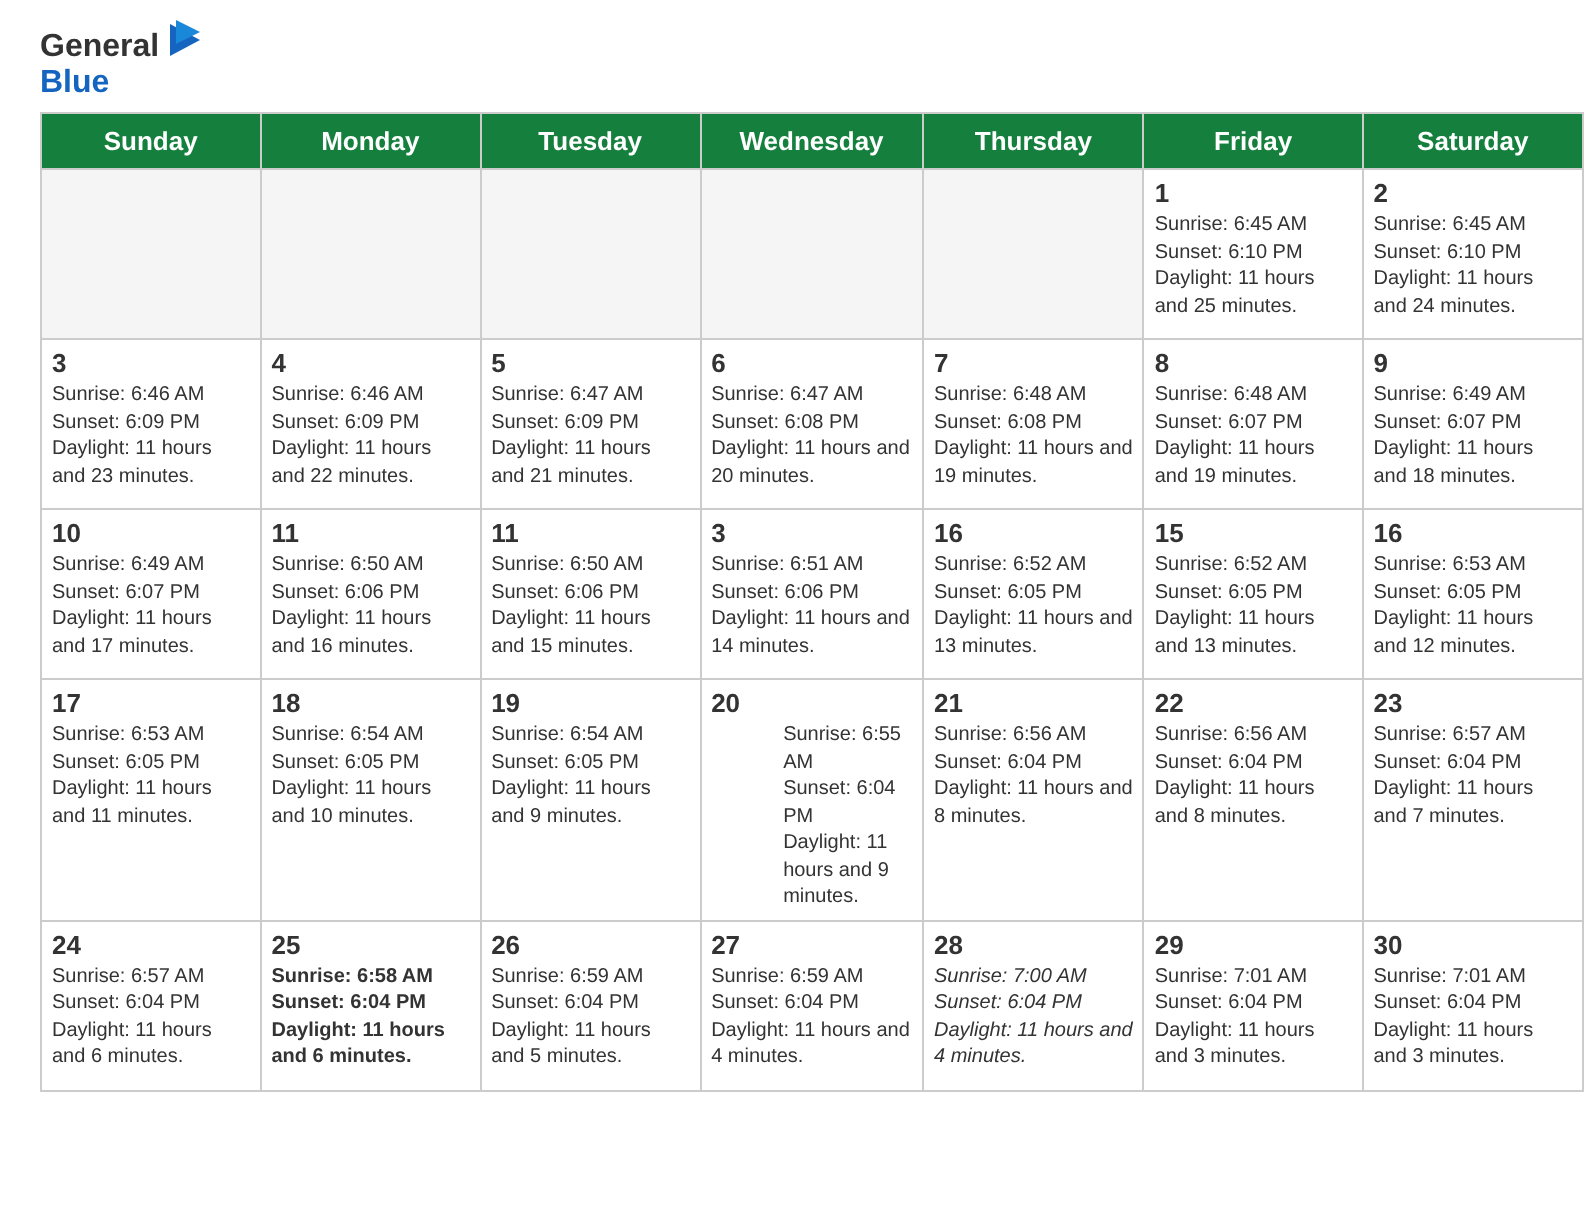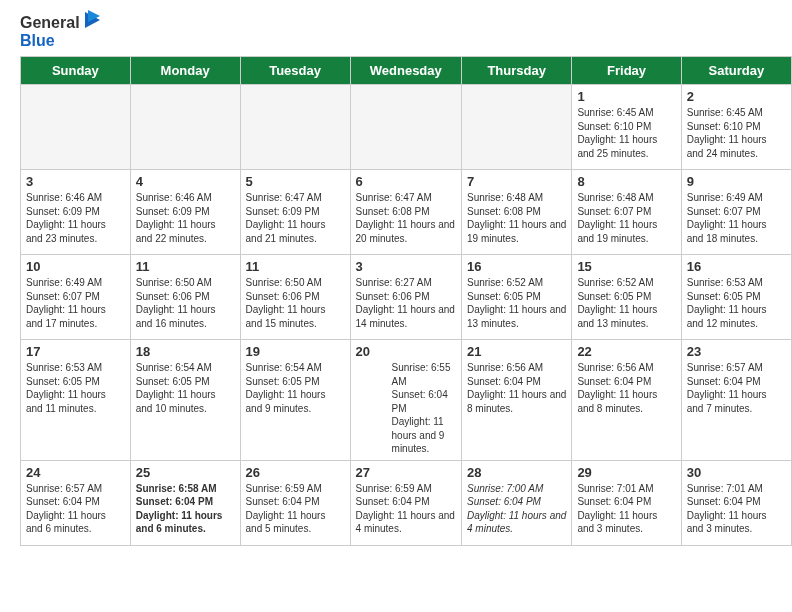--- a/index.html
+++ b/index.html
@@ -133,21 +133,21 @@
 Daylight: 11 hours and 16 minutes.</div>
           </td>
           <td class="day-cell">
             <div class="day-number">11</div>
             <div class="day-info" style="white-space: pre-line;">Sunrise: 6:50 AM
 Sunset: 6:06 PM
 Daylight: 11 hours and 15 minutes.</div>
           </td>
           <td class="day-cell">
             <div class="day-number">3</div>
-            <div class="day-info" style="white-space: pre-line;">Sunrise: 6:27 AM
+            <div class="day-info" style="white-space: pre-line;">Sunrise: 6:51 AM
 Sunset: 6:06 PM
 Daylight: 11 hours and 14 minutes.</div>
           </td>
           <td class="day-cell">
             <div class="day-number">16</div>
             <div class="day-info" style="white-space: pre-line;">Sunrise: 6:52 AM
 Sunset: 6:05 PM
 Daylight: 11 hours and 13 minutes.</div>
           </td>
           <td class="day-cell">

